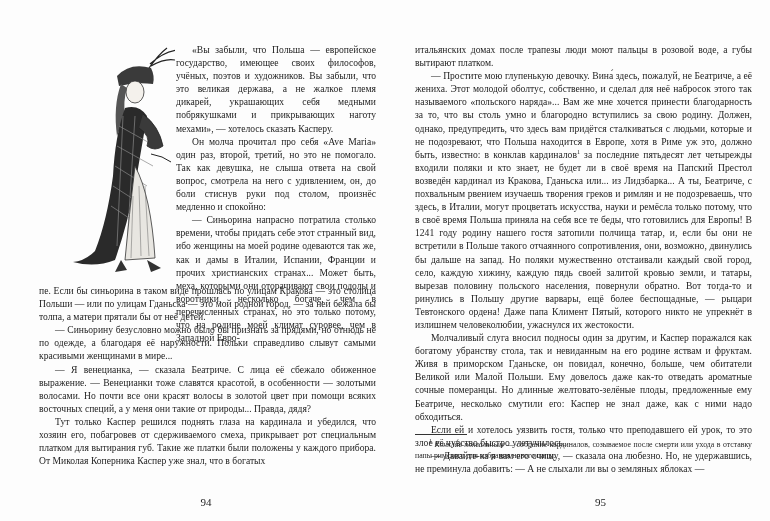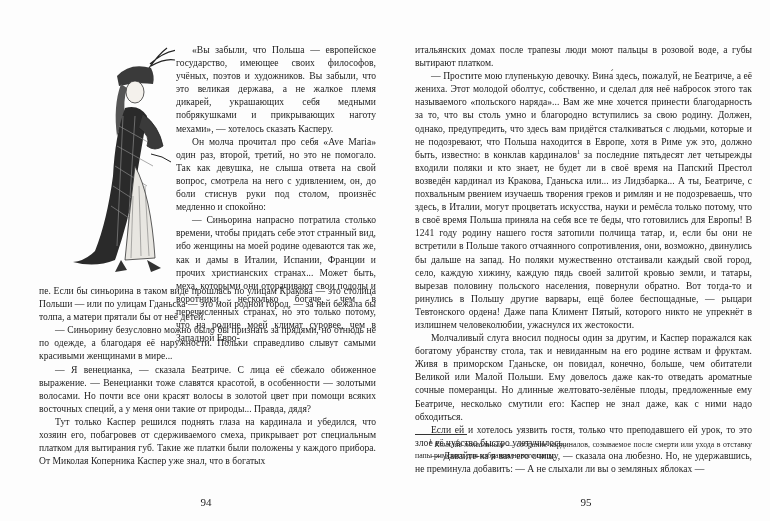--- a/index.html
+++ b/index.html
@@ -17,21 +17,21 @@
   .left .full { left:39px; top:284px; width:337px; }
   .right .body { left:30px; top:43px; width:337px; }
   .footrule { position:absolute; left:30px; top:434px; width:52px; border-top:0.8px solid #333; }
   .footnote { position:absolute; left:30px; top:440px; width:337px; font-size:7.8px; line-height:10.5px; text-align:justify; }
   .footnote p { margin:0; text-indent:14px; }
   .footnote sup { font-size:6px; vertical-align:super; line-height:0; }
   .footnote em { font-style:italic; }
   sup.ref { font-size:6px; line-height:0; vertical-align:super; }
   .pagenum { position:absolute; top:496px; font-size:11px; width:40px; text-align:center; }
   .left .pagenum { left:186px; }
-  .right .pagenum { left:181px; }
+  .right .pagenum { left:181px;text-align:right; }
   .illustration { position:absolute; left:55px; top:46px; width:120px; height:230px; }
 </style>
 </head>
 <body>
 
 <div class="page left">
   <svg class="illustration" viewBox="0 0 120 230">
 
     <path d="M95 18 Q108 6 122 4 M96 20 Q110 12 120 14 M94 22 Q104 8 112 2" stroke="#222" stroke-width="1.2" fill="none"></path>
 

